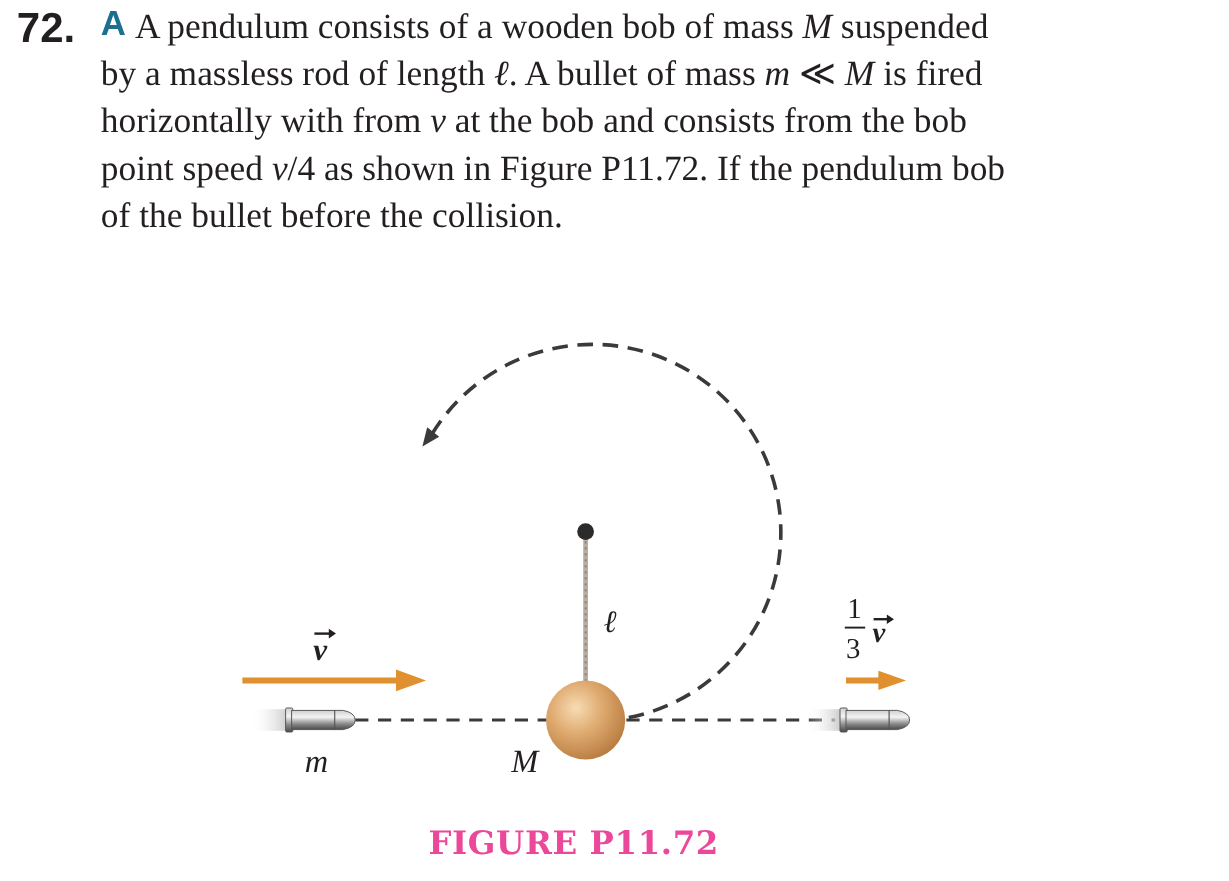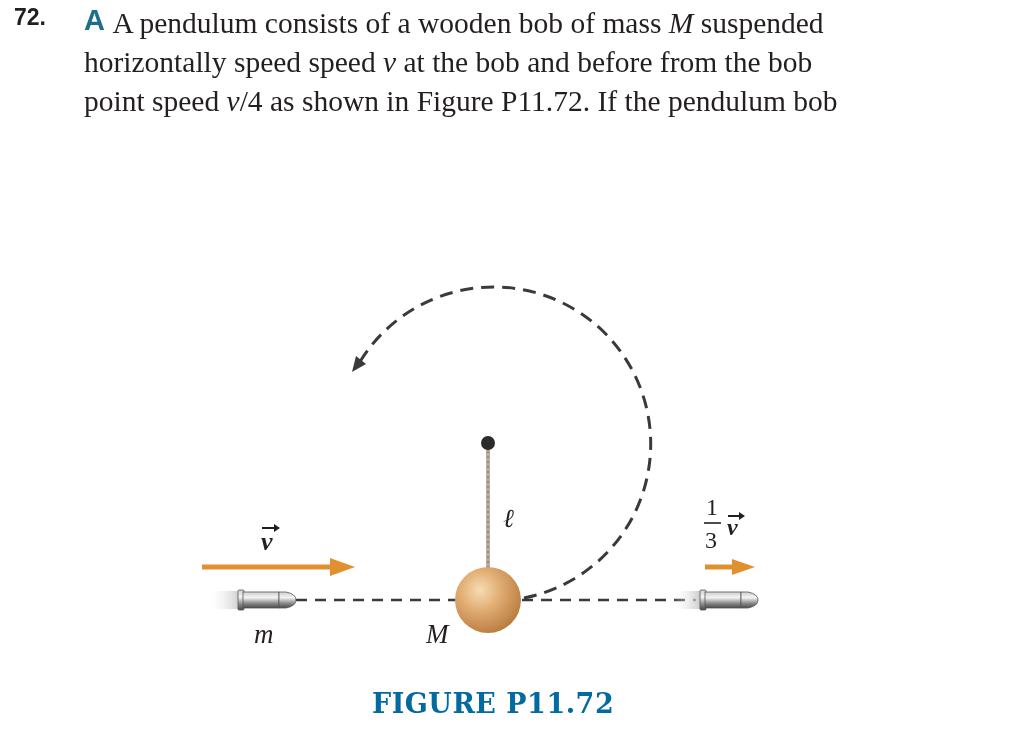--- a/index.html
+++ b/index.html
@@ -1,35 +1,37 @@
 <!DOCTYPE html>
 <html><head>
 <meta charset="utf-8">
 <style>
   html, body { margin:0; padding:0; background:#ffffff; }
   body { width:1024px; height:734px; position:relative; overflow:hidden; }
   .problem { position:absolute; left:0; top:0; width:1024px; }
-  .num { position:absolute; left:14px; top:4px; font-family:"Liberation Sans", sans-serif; font-weight:bold; font-size:23px; color:#231f20; }
+  .num { position:absolute; left:14px; top:4px; font-family:"Liberation Sans", sans-serif; font-weight:bold; font-size:35px; color:#231f20; }
   .badge { position:absolute; left:84px; top:4px; font-family:"Liberation Sans", sans-serif; font-weight:bold; font-size:29px; color:#1d6f8f; }
   .text { position:absolute; left:84px; top:3px; width:870px; font-family:"Liberation Serif", serif; font-size:29.5px; line-height:39.2px; color:#231f20; }
   .line { display:block; white-space:nowrap; }
   .text i { font-style:italic; }
-  .caption { position:absolute; left:372px; top:688px; font-family:"DejaVu Serif", serif; font-weight:bold; font-size:27px; color:#0369a1; letter-spacing:0.5px; }
+  .caption { position:absolute; left:357px; top:688px; font-family:"DejaVu Serif", serif; font-weight:bold; font-size:27px; color:#ec4899; letter-spacing:0.5px; }
   svg.fig { position:absolute; left:0; top:0; }
   .lbl { font-family:"Liberation Serif", serif; font-style:italic; fill:#231f20; }
 </style>
 </head>
 <body>
 
 <div class="problem">
   <span class="num">72.</span>
   <div class="text">
     <span class="line"><span style="visibility:hidden;font-family:'Liberation Sans',sans-serif;font-weight:bold;">A </span><span>A pendulum consists of a wooden bob of mass </span><i>M</i><span> suspended</span></span>
-    <span class="line"><span>horizontally speed speed </span><i>v</i><span> at the bob and before from the bob</span></span>
+    <span class="line"><span>by a massless rod of length </span><i>ℓ</i><span>. A bullet of mass </span><i>m</i><span> ≪ </span><i>M</i><span> is fired</span></span>
+    <span class="line"><span>horizontally with from </span><i>v</i><span> at the bob and consists from the bob</span></span>
     <span class="line"><span>point speed </span><i>v</i><span>/4 as shown in Figure P11.72. If the pendulum bob</span></span>
+    <span class="line">of the bullet before the collision.</span>
   </div>
   <span class="badge">A</span>
 </div>
 
 <svg class="fig" width="1024" height="734" viewBox="0 0 1024 734">
   <defs>
     <radialGradient id="bobGrad" cx="0.38" cy="0.35" r="0.7">
       <stop offset="0" stop-color="#f7dcb4"></stop>
       <stop offset="0.45" stop-color="#e0ac72"></stop>
       <stop offset="1" stop-color="#b87a3e"></stop>

